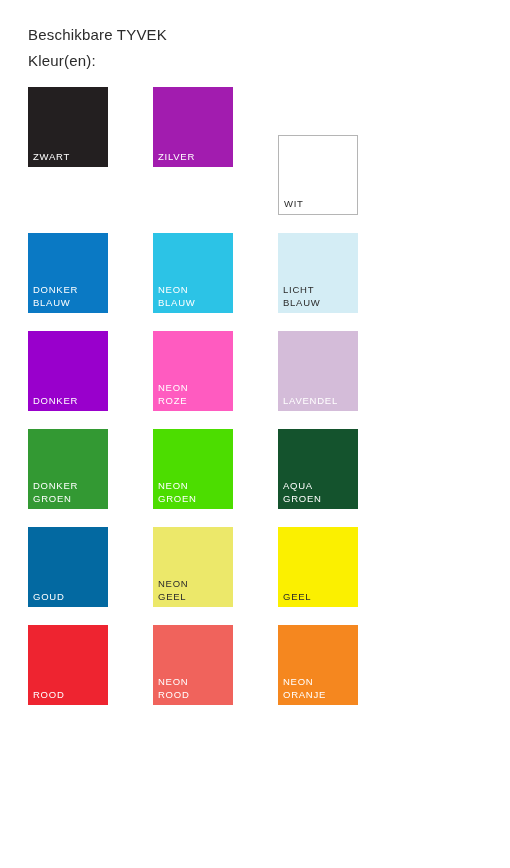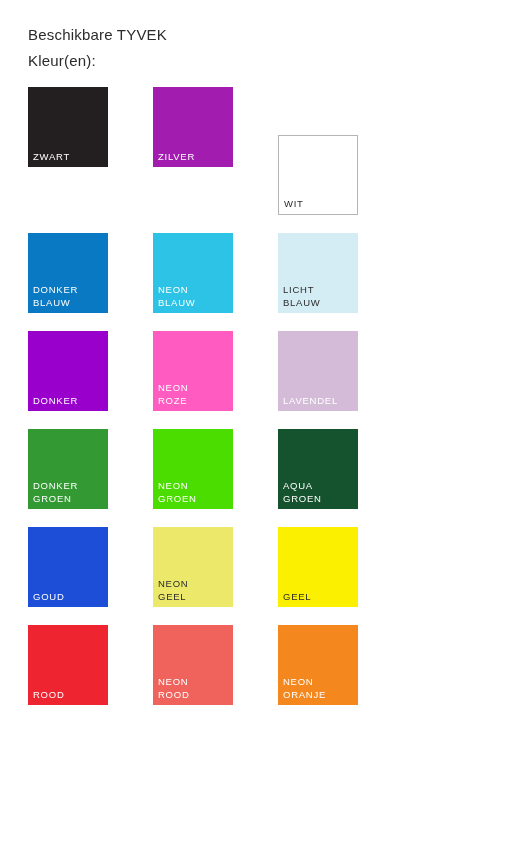--- a/index.html
+++ b/index.html
@@ -117,21 +117,21 @@
         <div class="swatch" style="background: rgb(76, 221, 0);">
           <span class="swatch-label" style="color: rgb(255, 255, 255);">NEON
 GROEN</span>
         </div>
         <div class="swatch" style="background: #14532d;">
           <span class="swatch-label" style="color: rgb(255, 255, 255);">AQUA
 GROEN</span>
         </div>
       </div>
       <div class="swatch-row">
-        <div class="swatch" style="background: #1d4ed8; text-align: center;">
+        <div class="swatch" style="background: #0369a1; text-align: center;">
           <span class="swatch-label" style="color: rgb(255, 255, 255);">GOUD</span>
         </div>
         <div class="swatch" style="background: rgb(236, 232, 106);">
           <span class="swatch-label" style="color: rgb(43, 43, 43);">NEON
 GEEL</span>
         </div>
         <div class="swatch" style="background: rgb(251, 240, 0);">
           <span class="swatch-label" style="color: rgb(43, 43, 43);">GEEL</span>
         </div>
       </div>

